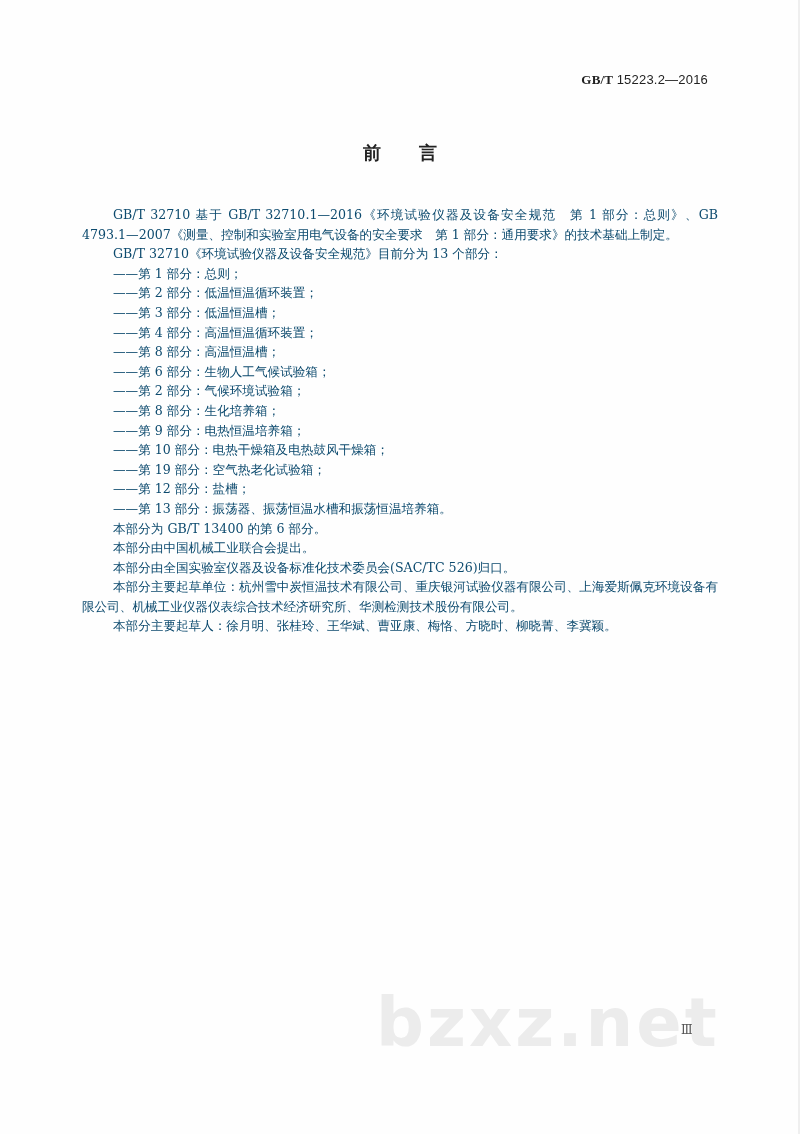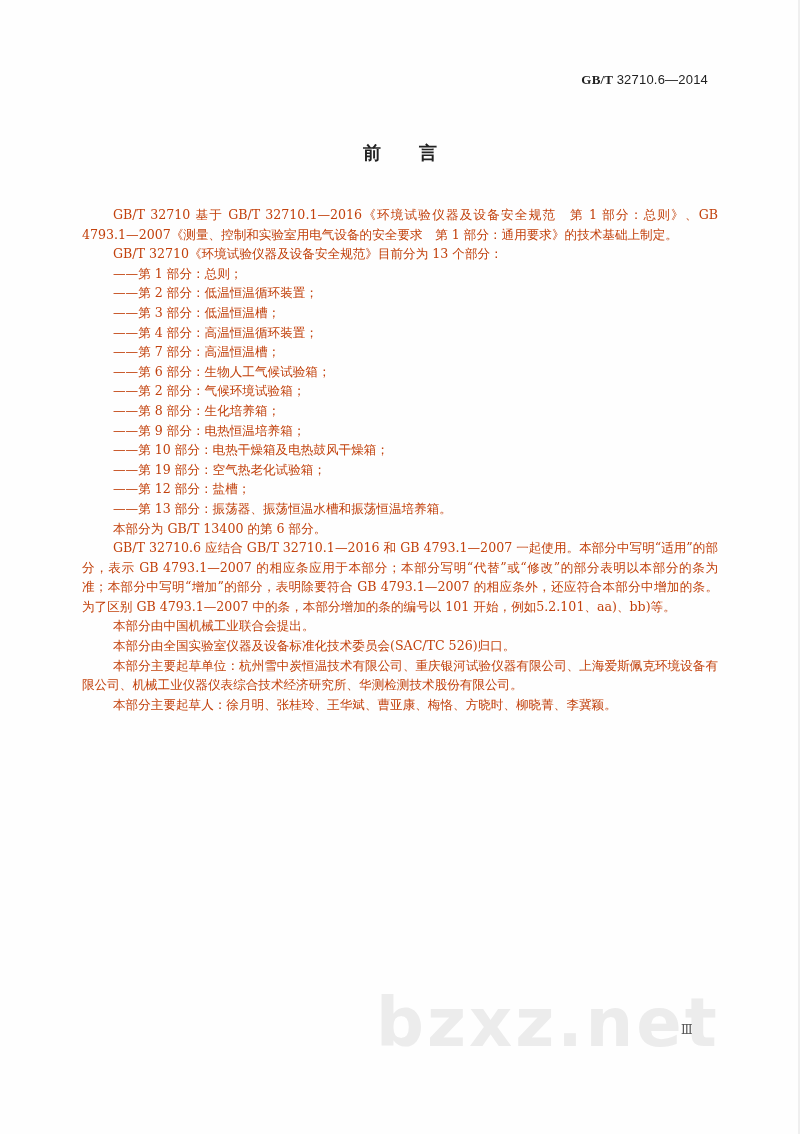--- a/index.html
+++ b/index.html
@@ -12,67 +12,66 @@
     position: absolute; right: 92px; top: 72px; font-size: 13px; color: #222;
     font-family: "Liberation Serif", "DejaVu Serif", serif; letter-spacing: 0.2px;
   }
   .std-code .gb { font-weight: bold; }
   .std-code .num { font-family: "Liberation Sans", "DejaVu Sans", sans-serif; }
   .title {
     position: absolute; left: 0; width: 800px; top: 141px; text-align: center;
     font-family: "DejaVu Sans", "Liberation Sans", sans-serif; font-weight: bold;
     font-size: 18px; letter-spacing: 38px; color: #222; padding-left: 38px; box-sizing: border-box;
   }
-  .body { position: absolute; left: 82px; top: 205px; width: 636px; font-size: 12.6px; line-height: 19.6px; color: #c2410c; }
+  .body { position: absolute; left: 82px; top: 205px; width: 636px; font-size: 12.6px; line-height: 19.6px; color: #0c4a6e; }
   .para { margin: 0; text-indent: 31px; text-align: justify; }
   .list-item { margin: 0; padding-left: 31px; }
   .watermark {
     position: absolute; left: 376px; top: 990px; font-family: "DejaVu Sans", "Liberation Sans", sans-serif;
     font-weight: bold; font-size: 67px; color: #ececec; letter-spacing: 3px; line-height: 1;
   }
   .page-num {
     position: absolute; left: 681px; top: 1023px; font-size: 12px; color: #555;
     font-family: "Liberation Serif", "DejaVu Serif", serif;
   }
   .edge { position: absolute; right: 0; top: 0; width: 2px; height: 1134px; background: #efefef; }
 </style>
 </head>
 <body>
 
 <div class="page">
 
   <div class="std-code">
     <span class="gb">GB/T</span>
-    <span class="num">32710.6—2014</span>
+    <span class="num">15223.2—2016</span>
   </div>
 
   <div class="title">前言</div>
 
   <div class="body">
     <p class="para">GB/T 32710 基于 GB/T 32710.1—2016《环境试验仪器及设备安全规范　第 1 部分：总则》、GB 4793.1—2007《测量、控制和实验室用电气设备的安全要求　第 1 部分：通用要求》的技术基础上制定。</p>
     <p class="para">GB/T 32710《环境试验仪器及设备安全规范》目前分为 13 个部分：</p>
 
     <div>
       <p class="list-item">——第 1 部分：总则；</p>
       <p class="list-item">——第 2 部分：低温恒温循环装置；</p>
       <p class="list-item">——第 3 部分：低温恒温槽；</p>
       <p class="list-item">——第 4 部分：高温恒温循环装置；</p>
-      <p class="list-item">——第 7 部分：高温恒温槽；</p>
+      <p class="list-item">——第 8 部分：高温恒温槽；</p>
       <p class="list-item">——第 6 部分：生物人工气候试验箱；</p>
       <p class="list-item">——第 2 部分：气候环境试验箱；</p>
       <p class="list-item">——第 8 部分：生化培养箱；</p>
       <p class="list-item">——第 9 部分：电热恒温培养箱；</p>
       <p class="list-item">——第 10 部分：电热干燥箱及电热鼓风干燥箱；</p>
       <p class="list-item">——第 19 部分：空气热老化试验箱；</p>
       <p class="list-item">——第 12 部分：盐槽；</p>
       <p class="list-item">——第 13 部分：振荡器、振荡恒温水槽和振荡恒温培养箱。</p>
     </div>
 
     <p class="para">本部分为 GB/T 13400 的第 6 部分。</p>
-    <p class="para">GB/T 32710.6 应结合 GB/T 32710.1—2016 和 GB 4793.1—2007 一起使用。本部分中写明“适用”的部分，表示 GB 4793.1—2007 的相应条应用于本部分；本部分写明“代替”或“修改”的部分表明以本部分的条为准；本部分中写明“增加”的部分，表明除要符合 GB 4793.1—2007 的相应条外，还应符合本部分中增加的条。为了区别 GB 4793.1—2007 中的条，本部分增加的条的编号以 101 开始，例如5.2.101、aa)、bb)等。</p>
     <p class="para">本部分由中国机械工业联合会提出。</p>
     <p class="para">本部分由全国实验室仪器及设备标准化技术委员会(SAC/TC 526)归口。</p>
     <p class="para">本部分主要起草单位：杭州雪中炭恒温技术有限公司、重庆银河试验仪器有限公司、上海爱斯佩克环境设备有限公司、机械工业仪器仪表综合技术经济研究所、华测检测技术股份有限公司。</p>
     <p class="para">本部分主要起草人：徐月明、张桂玲、王华斌、曹亚康、梅恪、方晓时、柳晓菁、李冀颖。</p>
   </div>
 
   <div class="watermark">bzxz.net</div>
   <div class="page-num">Ⅲ</div>
   <div class="edge"></div>
 </div>

